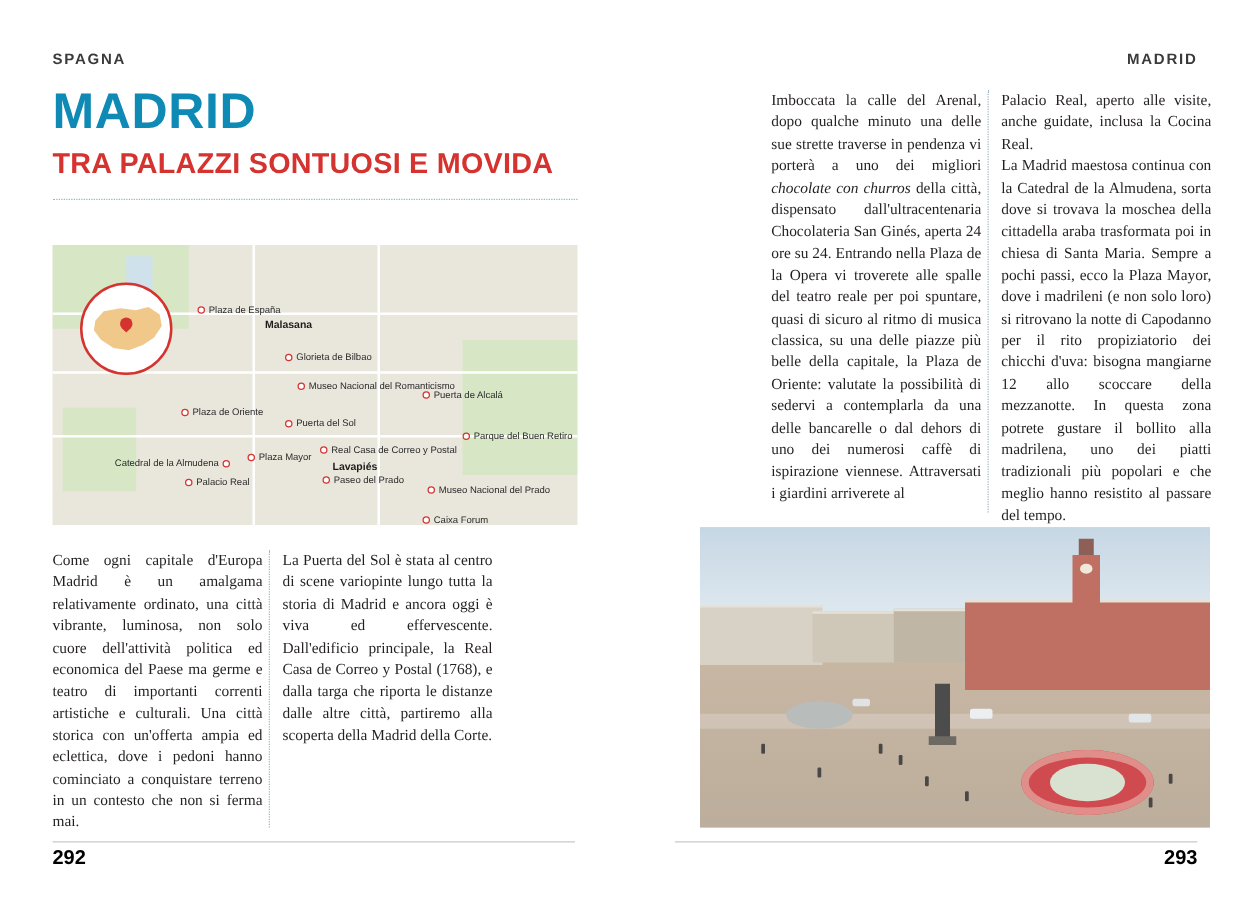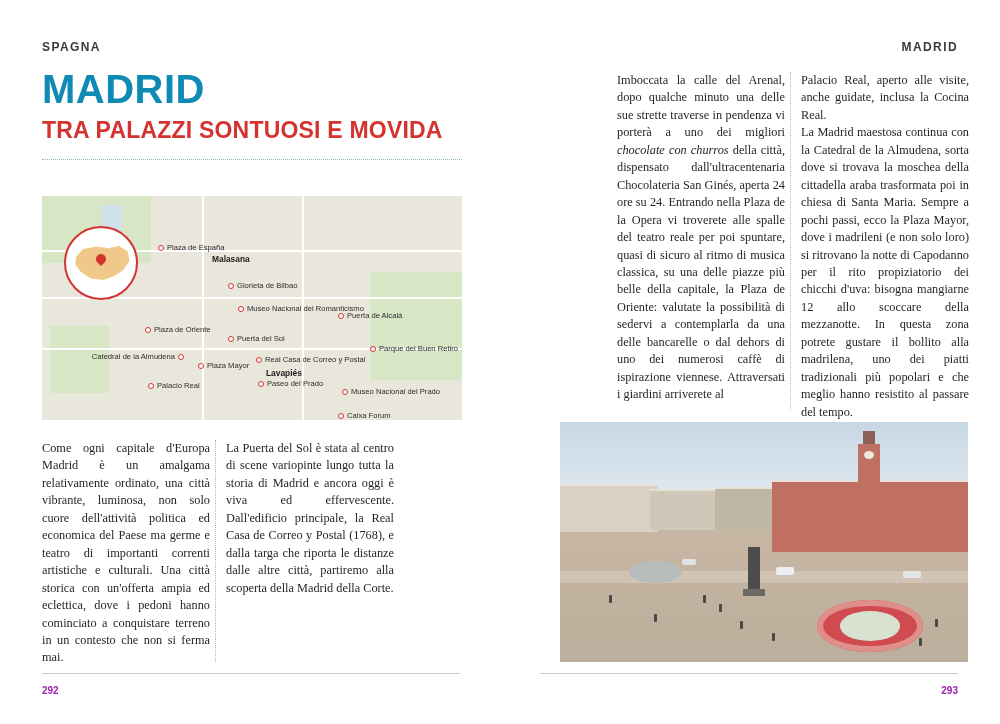--- a/index.html
+++ b/index.html
@@ -25,23 +25,23 @@
     color: #3a3a3a;
   }
   .runhead.left  { left: 42px; }
   .runhead.right { right: 42px; }
 
   
   .folio {
     position: absolute;
     bottom: 28px;
     font-family: "Liberation Sans", sans-serif;
-    font-size: 10px;
-    font-weight: 700;
-    color: #a21caf;
+    font-size: 16px;
+    font-weight: 700;
+    color: #000000;
   }
   .folio.left  { left: 42px; }
   .folio.right { right: 42px; }
 
   .rule {
     position: absolute;
     height: 1px;
     background: #c9c9c9;
   }
   .rule.bottom-left  { left: 42px;  width: 418px; bottom: 50px; }
@@ -290,21 +290,21 @@
       <div class="spain"></div>
       <div class="pin"></div>
     </div>
 
     <div class="poi" style="left:116px;top:6px;"><span class="dot"></span><span>Plaza de España</span></div>
     <div class="poi" style="left:186px;top:44px;"><span class="dot"></span><span>Glorieta de Bilbao</span></div>
     <div class="poi" style="left:196px;top:67px;"><span class="dot"></span><span>Museo Nacional del Romanticismo</span></div>
     <div class="poi" style="left:296px;top:74px;text-align:right;"><span class="dot"></span><span>Puerta de Alcalá</span></div>
     <div class="poi" style="left:103px;top:88px;"><span class="dot"></span><span>Plaza de Oriente</span></div>
     <div class="poi" style="left:186px;top:97px;"><span class="dot"></span><span>Puerta del Sol</span></div>
-    <div class="poi lbl-left" style="left:2px;top:115px;width:140px;"><span>Catedral de la Almudena</span><span class="dot"></span></div>
+    <div class="poi lbl-left" style="left:2px;top:129px;width:140px;"><span>Catedral de la Almudena</span><span class="dot"></span></div>
     <div class="poi" style="left:328px;top:107px;width:76px;"><span class="dot"></span><span>Parque del Buen Retiro</span></div>
     <div class="poi" style="left:156px;top:124px;"><span class="dot"></span><span>Plaza Mayor</span></div>
     <div class="poi" style="left:214px;top:118px;width:78px;"><span class="dot"></span><span>Real Casa de Correo y Postal</span></div>
     <div class="poi" style="left:106px;top:144px;"><span class="dot"></span><span>Palacio Real</span></div>
     <div class="poi" style="left:216px;top:142px;"><span class="dot"></span><span>Paseo del Prado</span></div>
     <div class="poi" style="left:300px;top:150px;width:70px;"><span class="dot"></span><span>Museo Nacional del Prado</span></div>
     <div class="poi" style="left:296px;top:174px;"><span class="dot"></span><span>Caixa Forum</span></div>
     <div class="poi" style="left:200px;top:196px;width:72px;text-align:center;"><span class="dot"></span><span>Mercado de San Fernando</span></div>
     <div class="poi" style="left:266px;top:190px;width:74px;"><span class="dot"></span><span>Museo Nacional Centro de Arte Reina Sofia</span></div>
 

